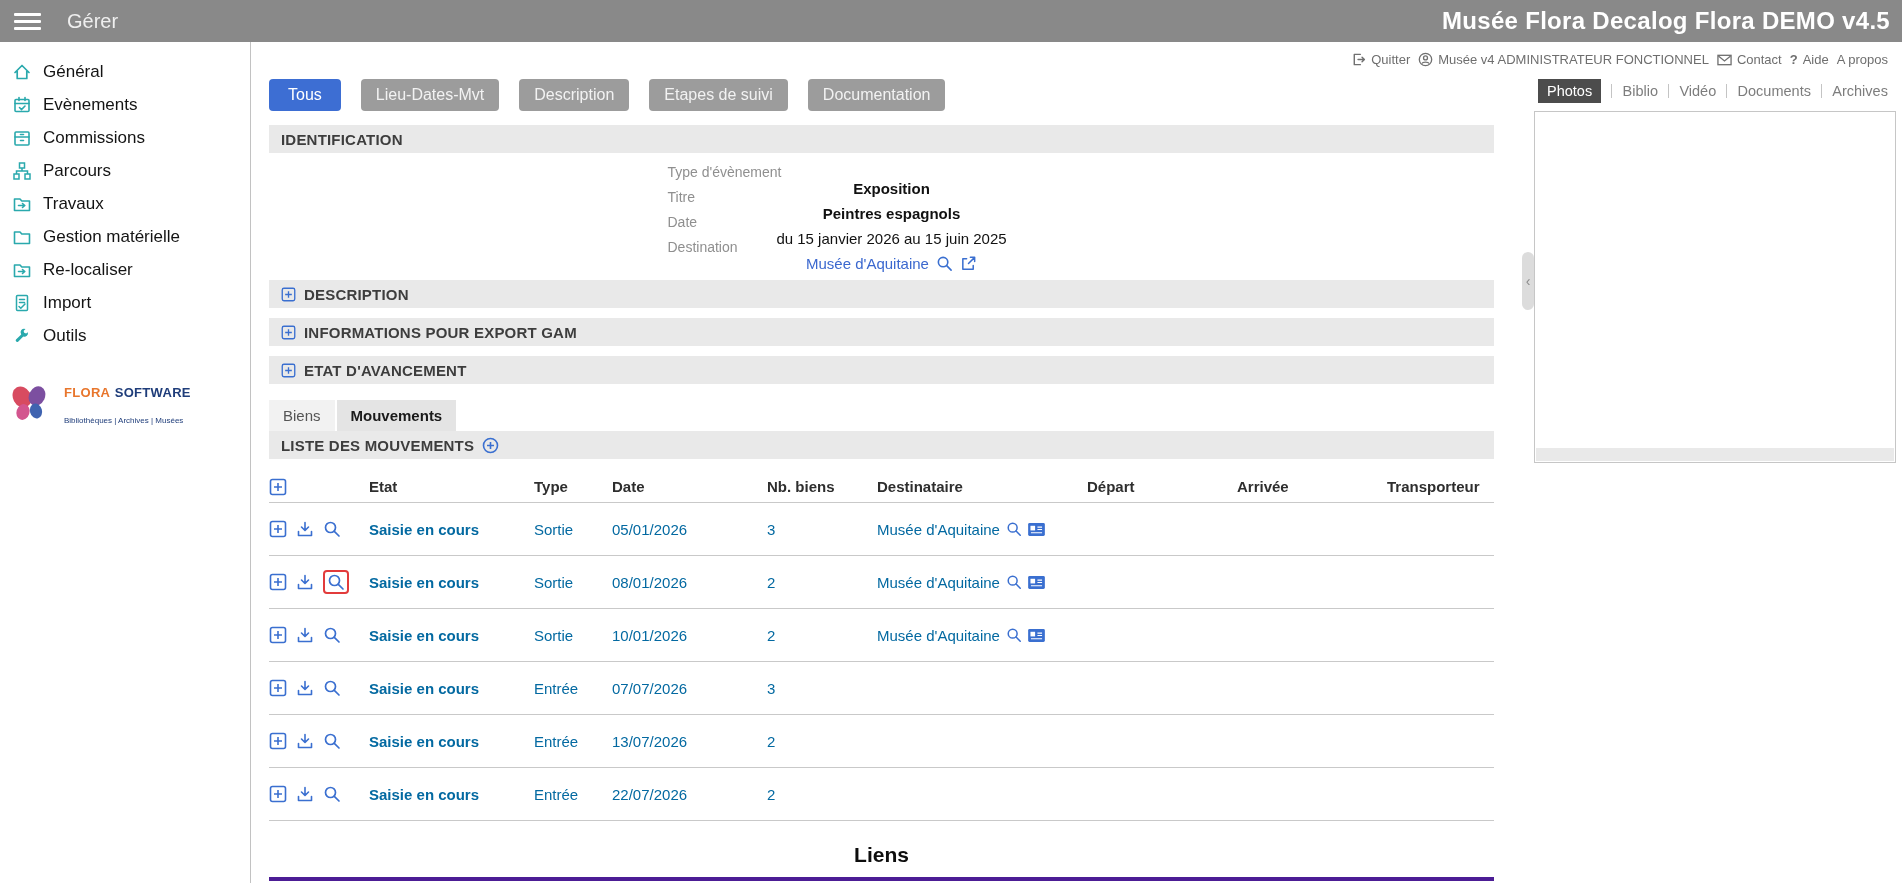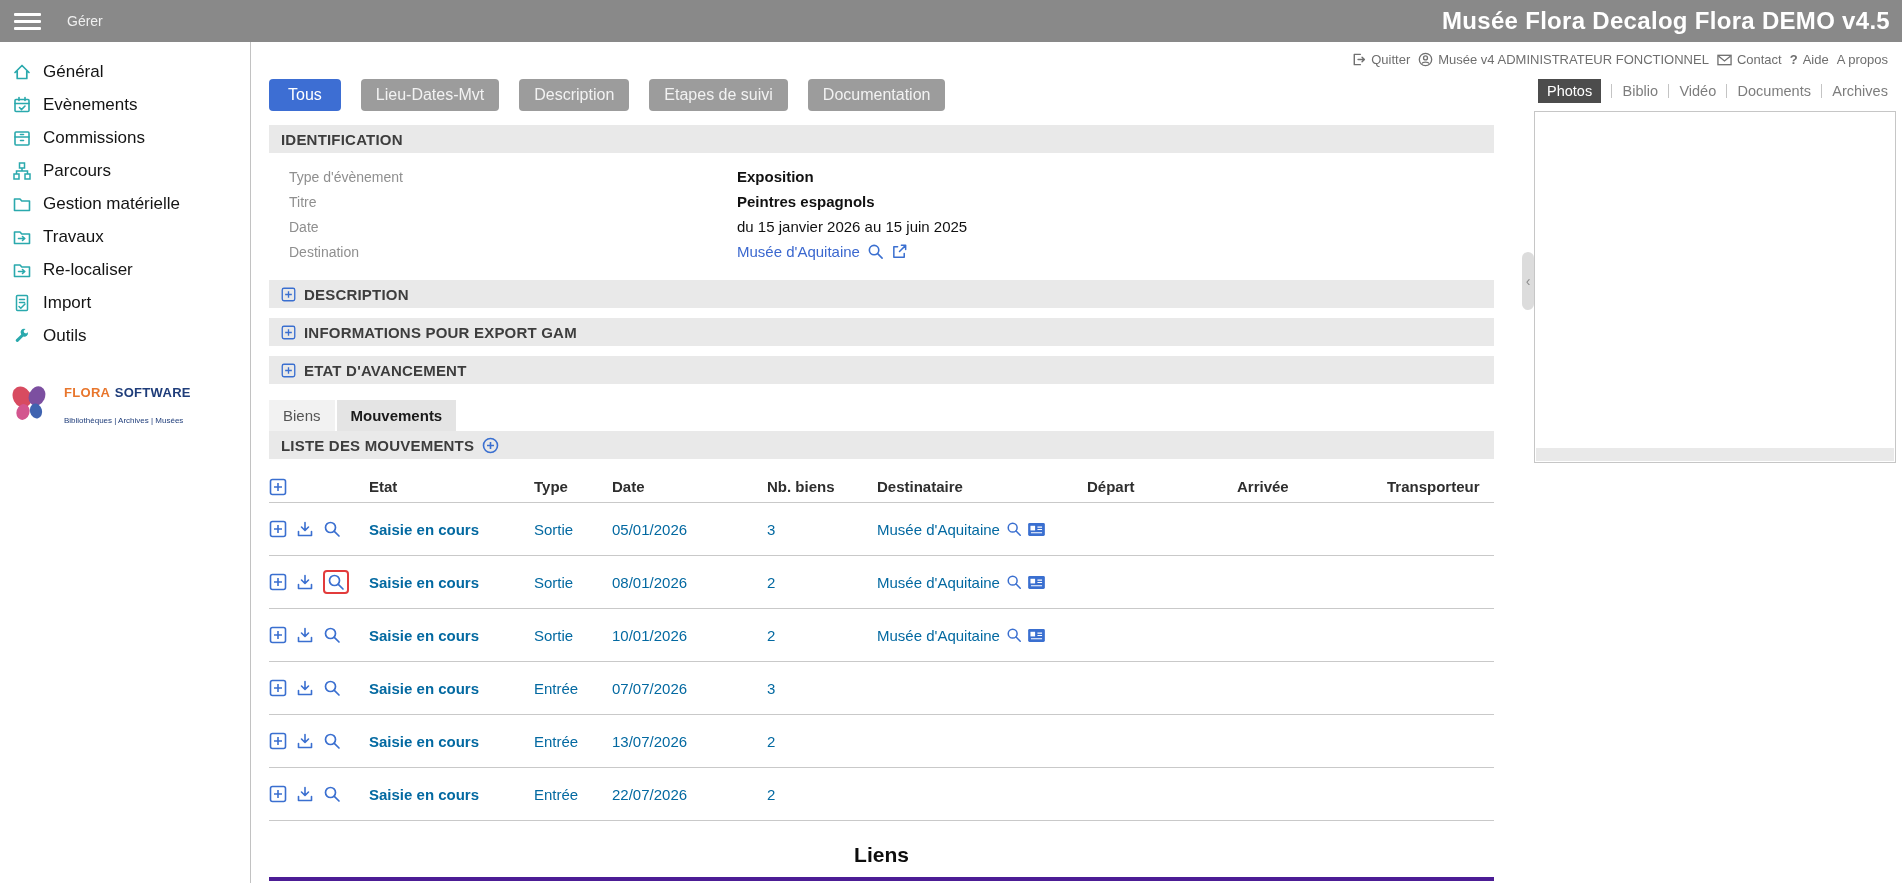--- a/index.html
+++ b/index.html
@@ -12,21 +12,21 @@
   .ic { display:inline-flex; align-items:center; }
   .clickable { cursor:pointer; }
 
   .app { width:1902px; height:883px; display:flex; flex-direction:column; }
 
   
   .hdr { height:42px; background:#898989; display:flex; align-items:center;
          padding:0 12px 0 14px; flex:0 0 auto; }
   .hamb { width:27px; display:flex; flex-direction:column; gap:4px; margin-right:26px; cursor:pointer; }
   .hamb span { height:3px; background:#fff; border-radius:1px; }
-  .hdr-menu { color:#efefef; font-size:14px; cursor:pointer; }
+  .hdr-menu { color:#efefef; font-size:20px; cursor:pointer; }
   .hdr-title { margin-left:auto; color:#fff; font-size:24px; font-weight:bold; letter-spacing:.3px; white-space:nowrap; }
 
   .layout { flex:1; display:flex; min-height:0; }
 
   
   .sidebar { width:251px; flex:0 0 auto; border-right:1px solid #c2c2c2; padding-top:14px; background:#fff; }
   .side-item { display:flex; align-items:flex-start; gap:11px; padding:6px 8px 6px 12px;
                font-size:17px; color:#141414; cursor:pointer; height:33px; }
   .logo { margin:30px 0 0 8px; display:flex; align-items:center; gap:12px; }
   .logo-text { line-height:1.1; }
@@ -52,21 +52,21 @@
          border-radius:4px; cursor:pointer; white-space:nowrap; }
   .tab.active { background:#3d6ed3; color:#fff; padding:7px 19px; }
 
   .bar { background:#e9e9e9; height:28px; display:flex; align-items:center; gap:8px;
          padding:0 12px; font-weight:bold; font-size:15px; color:#3d3d3d; letter-spacing:.2px; }
   .bar.mt { margin-top:10px; }
   .bar.first { margin-top:14px; }
   .bar .ic { cursor:pointer; }
 
   .fields { padding:11px 0 6px 20px; }
-  .frow { display:flex; align-items:center; height:25px; }
+  .frow { display:flex; align-items:center; height:25px;flex-direction:column; }
   .flabel { width:448px; color:#8f8f8f; font-size:14px; }
   .fvalue { font-size:15px; font-weight:bold; color:#111; }
   .fvalue.normal { font-weight:normal; }
   .flink { color:#3b68cf; font-size:15px; cursor:pointer; }
   .fdest { display:flex; align-items:center; gap:7px; }
 
   .subtabs { display:flex; gap:2px; margin-top:16px; }
   .subtab { padding:7px 14px; font-size:15px; background:#f2f2f2; color:#555; cursor:pointer; }
   .subtab.active { background:#e4e4e4; color:#1a1a1a; font-weight:bold; }
 
@@ -246,32 +246,32 @@
         <span class="ic">
             <svg width="20" height="20">
               <use href="#i-map"></use>
             </svg>
           </span>
         <span>Parcours</span>
       </div>
       <div class="side-item">
         <span class="ic">
             <svg width="20" height="20">
+              <use href="#i-folder-arr"></use>
+            </svg>
+          </span>
+        <span>Travaux</span>
+      </div>
+      <div class="side-item">
+        <span class="ic">
+            <svg width="20" height="20">
               <use href="#i-folder"></use>
             </svg>
           </span>
         <span>Gestion matérielle</span>
-      </div>
-      <div class="side-item">
-        <span class="ic">
-            <svg width="20" height="20">
-              <use href="#i-folder-arr"></use>
-            </svg>
-          </span>
-        <span>Travaux</span>
       </div>
       <div class="side-item">
         <span class="ic">
             <svg width="20" height="20">
               <use href="#i-folder-arr"></use>
             </svg>
           </span>
         <span>Re-localiser</span>
       </div>
       <div class="side-item">

